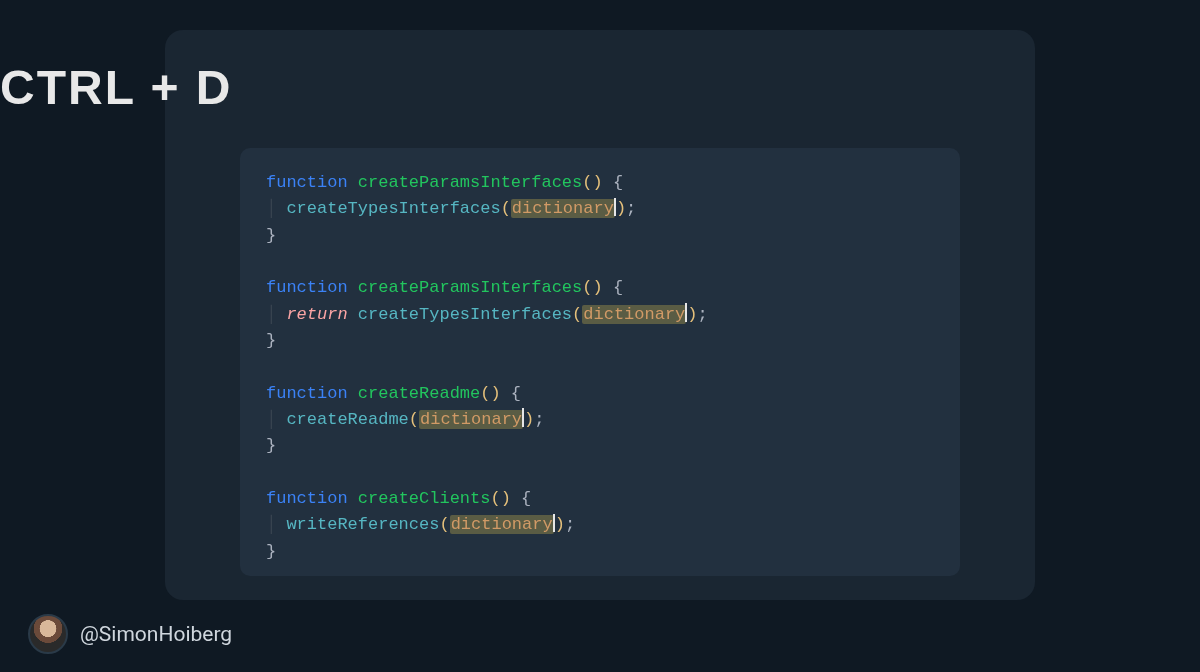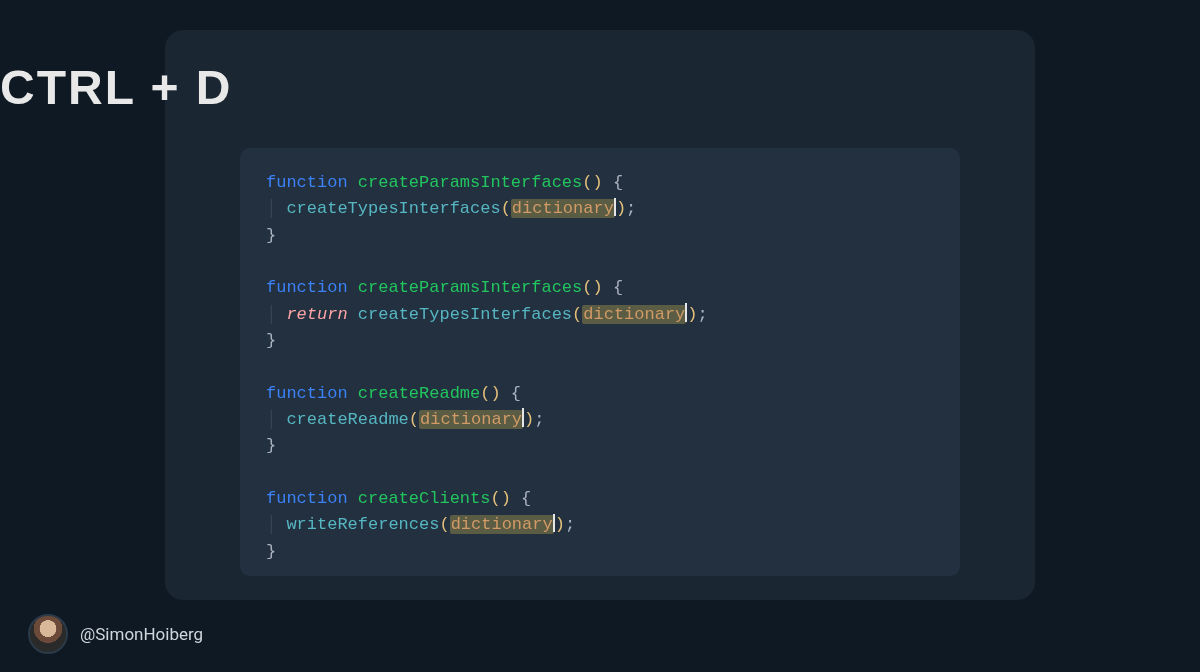--- a/index.html
+++ b/index.html
@@ -78,21 +78,21 @@
   }
   .avatar {
     width: 40px;
     height: 40px;
     border-radius: 50%;
     background: radial-gradient(circle at 50% 35%, #d9b89a 0 28%, #6b4a3a 29% 48%, #2a2a2a 49% 100%);
     border: 2px solid #2a3a48;
   }
   .handle {
     color: #cfd6dd;
-    font-size: 17px;
+    font-size: 21px;
   }
 </style>
 </head>
 <body>
 
 <div class="card"></div>
 
 <div class="title">CTRL + D</div>
 
 <div class="code-panel">

